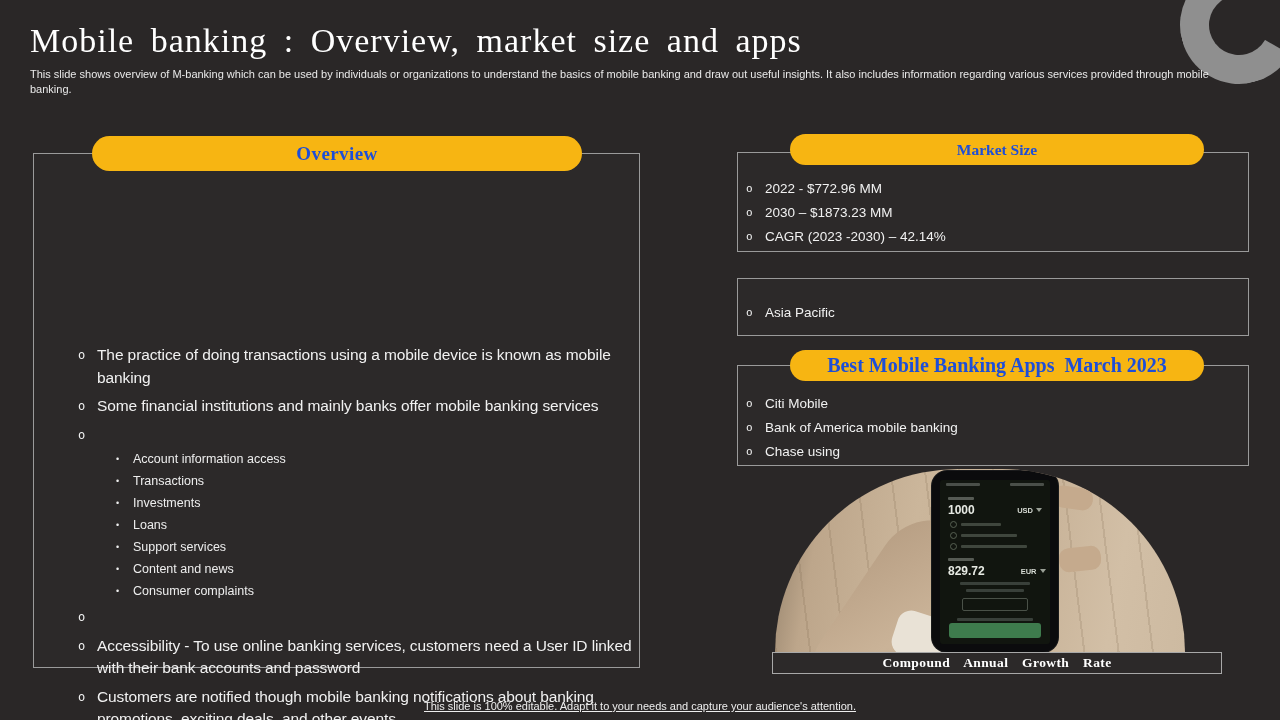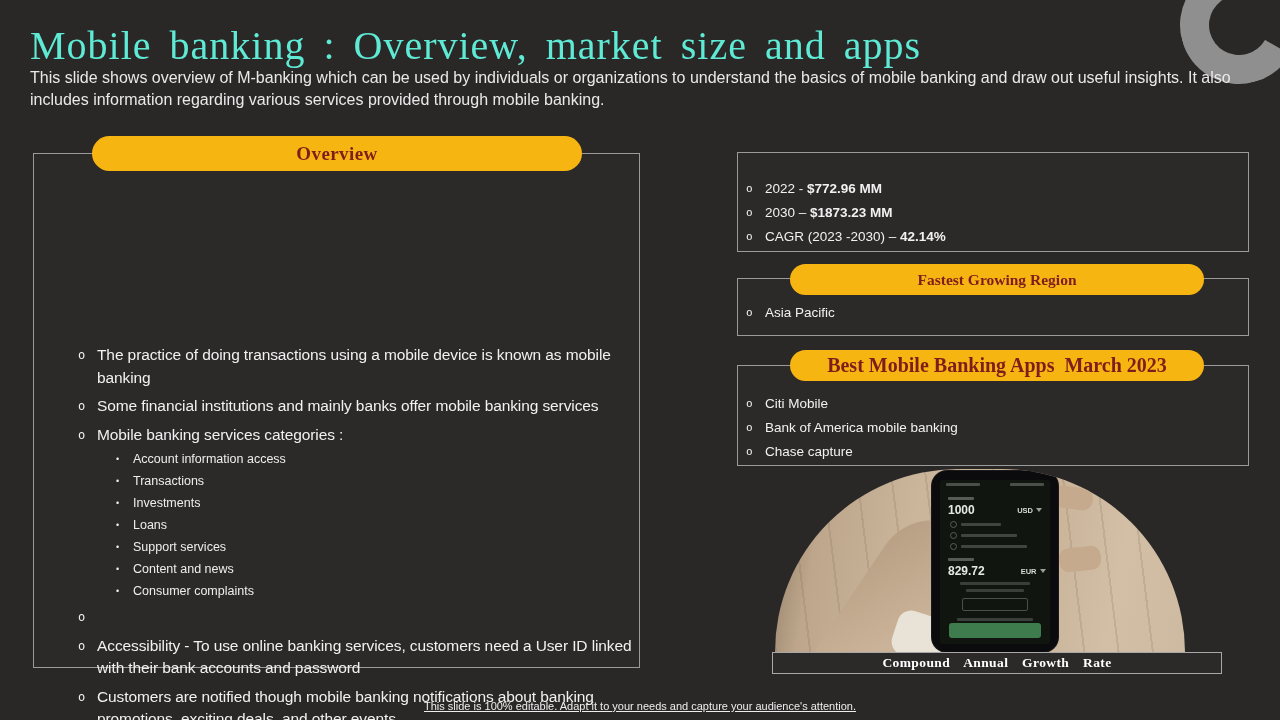--- a/index.html
+++ b/index.html
@@ -8,53 +8,53 @@
     background:#2a2727;font-family:"Liberation Sans",sans-serif;color:#f1f1f1;
   }
   
   .ring{
     position:absolute;top:-34px;right:-18px;width:118px;height:118px;
     box-sizing:border-box;border:29px solid #8f8f8f;border-right-color:transparent;
     border-radius:50%;transform:rotate(-15deg);
   }
   .title{
     position:absolute;left:30px;top:22px;margin:0;width:1000px;
-    font-family:"Liberation Serif",serif;font-weight:400;font-size:40px;
-    letter-spacing:1px;word-spacing:7px;color:#5eead4;white-space:nowrap;
+    font-family:"Liberation Serif",serif;font-weight:400;font-size:34px;
+    letter-spacing:1px;word-spacing:7px;color:#ffffff;white-space:nowrap;
   }
   .subtitle{
     position:absolute;left:30px;top:67px;margin:0;width:1205px;
-    font-size:16px;line-height:1.35;color:#e9e9e9;
+    font-size:11px;line-height:1.35;color:#e9e9e9;
   }
   .panel{
     position:absolute;box-sizing:border-box;
     border:1px solid #9a9a9a;background:#2c2929;
   }
   .pill{
     position:absolute;display:flex;align-items:center;justify-content:center;
     background:#f7b512;border-radius:18px;z-index:3;
-    font-family:"Liberation Serif",serif;font-weight:700;color:#7f1d1d;
+    font-family:"Liberation Serif",serif;font-weight:700;color:#1d4ed8;
   }
   .pill span{white-space:pre-wrap;}
   
   .overview-box{left:33px;top:153px;width:607px;height:515px;}
   .overview-pill{left:92px;top:136px;width:490px;height:35px;font-size:19px;letter-spacing:.4px;}
   .overview-content{position:absolute;left:44px;top:190px;width:556px;}
   .bullet{display:flex;gap:9px;font-size:15.5px;line-height:22.5px;margin-bottom:6px;letter-spacing:-.1px;}
   .bullet .mk{flex:0 0 10px;font-family:"DejaVu Sans Mono",monospace;font-size:12px;line-height:22.5px;color:#f1f1f1;}
   .subbullets{margin:2px 0 4px 38px;}
   .subbullet{display:flex;gap:11px;font-size:12.5px;line-height:22px;color:#eeeeee;}
   .subbullet .mk{flex:0 0 6px;font-size:9px;line-height:22px;}
   
   .ms-box{left:737px;top:152px;width:512px;height:100px;}
   .ms-pill{left:790px;top:134px;width:414px;height:31px;font-size:15.5px;}
   .ms-content{position:absolute;left:8px;top:24px;}
   .rbullet{display:flex;gap:10px;font-size:13.5px;line-height:24px;}
   .rbullet .mk{flex:0 0 9px;font-family:"DejaVu Sans Mono",monospace;font-size:11px;line-height:24px;}
-  .rbullet b{font-weight:700;}
+  .rbullet b{font-weight:400;}
   .fg-box{left:737px;top:278px;width:512px;height:58px;}
   .fg-pill{left:790px;top:264px;width:414px;height:31px;font-size:15.5px;}
   .fg-content{position:absolute;left:8px;top:22px;}
   .apps-box{left:737px;top:365px;width:512px;height:101px;}
   .apps-pill{left:790px;top:350px;width:414px;height:31px;font-size:20px;}
   .apps-content{position:absolute;left:8px;top:26px;}
   
   .dome{
     position:absolute;left:775px;top:469px;width:410px;height:183px;
     border-radius:205px 205px 0 0;overflow:hidden;
@@ -123,21 +123,20 @@
       <div class="bullet">
         <span class="mk">o</span>
         <span>The practice of doing transactions using a mobile device is known as mobile banking</span>
       </div>
       <div class="bullet">
         <span class="mk">o</span>
         <span>Some financial institutions and mainly banks offer mobile banking services</span>
       </div>
       <div class="bullet" style="margin-bottom:2px;">
         <span class="mk">o</span>
-        <span>Mobile banking services categories :</span>
       </div>
       <div class="subbullets">
         <div class="subbullet">
           <span class="mk">•</span>
           <span>Account information access</span>
         </div>
         <div class="subbullet">
           <span class="mk">•</span>
           <span>Transactions</span>
         </div>
@@ -189,46 +188,46 @@
       <div class="rbullet">
         <span class="mk">o</span>
         <span><span>2030 – </span><b>$1873.23 MM</b></span>
       </div>
       <div class="rbullet">
         <span class="mk">o</span>
         <span><span>CAGR (2023 -2030) – </span><b>42.14%</b></span>
       </div>
     </div>
   </section>
+  <div class="pill ms-pill">
+    <span>Market Size</span>
+  </div>
 
   <section class="panel fg-box">
     <div class="fg-content">
       <div class="rbullet">
         <span class="mk">o</span>
         <span>Asia Pacific</span>
       </div>
     </div>
   </section>
-  <div class="pill fg-pill">
-    <span>Fastest Growing Region</span>
-  </div>
 
   <section class="panel apps-box">
     <div class="apps-content">
       <div class="rbullet">
         <span class="mk">o</span>
         <span>Citi Mobile</span>
       </div>
       <div class="rbullet">
         <span class="mk">o</span>
         <span>Bank of America mobile banking</span>
       </div>
       <div class="rbullet">
         <span class="mk">o</span>
-        <span>Chase capture</span>
+        <span>Chase using</span>
       </div>
     </div>
   </section>
   <div class="pill apps-pill">
     <span>Best Mobile Banking Apps  March 2023</span>
   </div>
 
   <div class="dome">
     <div class="arm"></div>
     <div class="cuff"></div>

